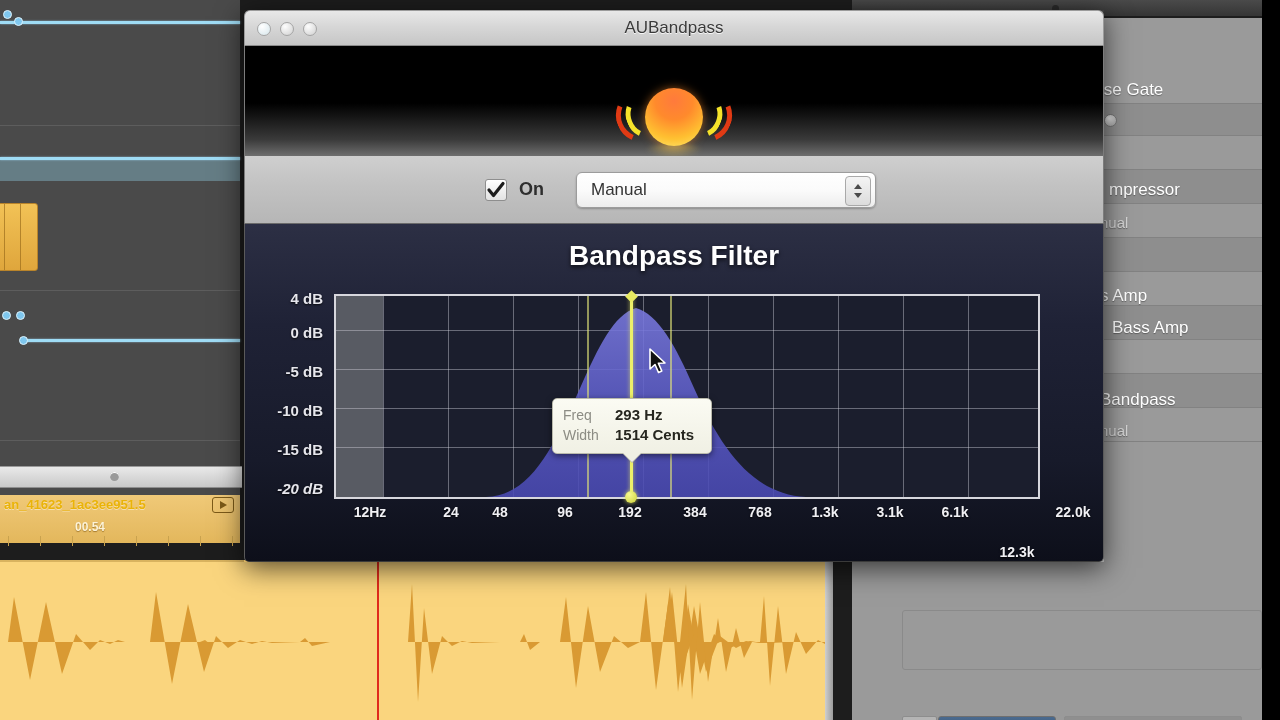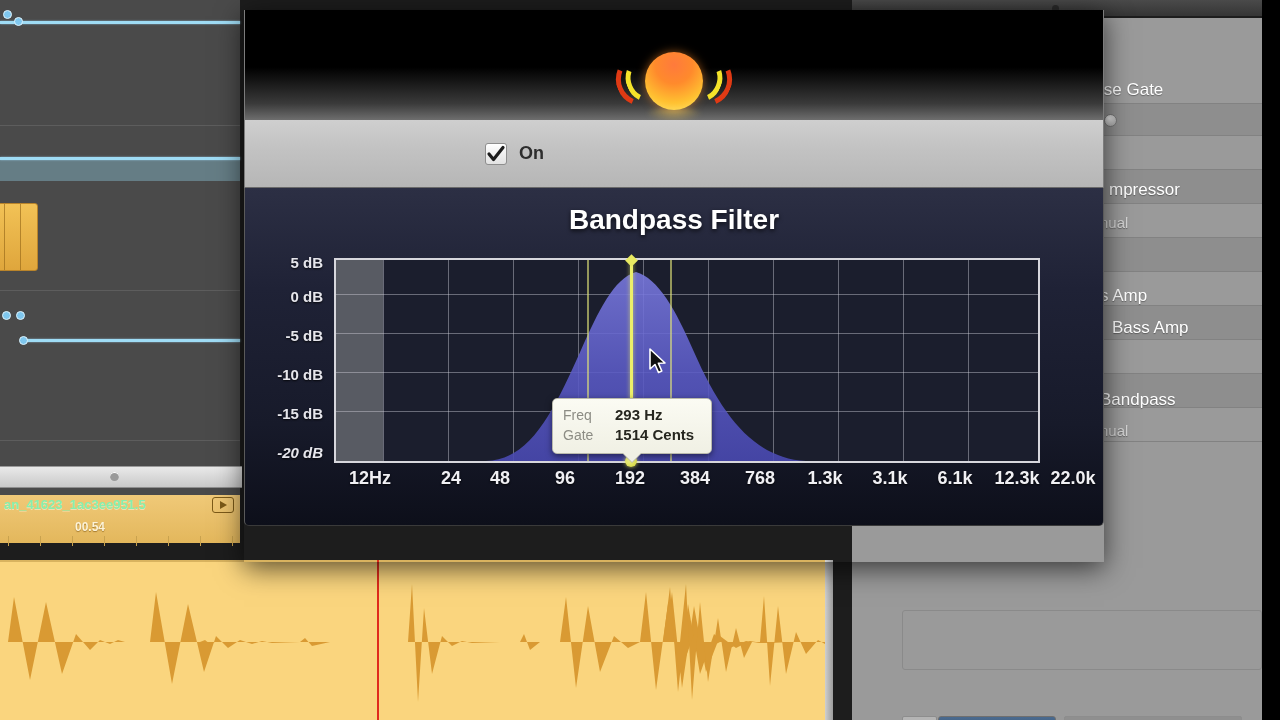--- a/index.html
+++ b/index.html
@@ -57,21 +57,21 @@
   .wave-region {
     position:absolute; left:0; top:560px; width:825px; height:160px;
     background:#fad57e; border-top:2px solid #d9b35f;
   }
   .wave-header {
     position:absolute; left:0; top:495px; width:240px; height:48px;
     background:linear-gradient(180deg,#f0c978,#e3b75c);
   }
   .wave-label {
     position:absolute; left:4px; top:497px; width:230px;
-    font-size:13px; font-weight:bold; color:#86efac; white-space:nowrap;
+    font-size:13px; font-weight:bold; color:#eab308; white-space:nowrap;
     text-shadow:0 1px 0 rgba(255,255,255,.45);
   }
   .wave-play {
     position:absolute; left:212px; top:497px;
     width:22px; height:16px; border:1.5px solid #7c5a18; border-radius:3px;
     display:flex; align-items:center; justify-content:center;
   }
   .wave-play i {
     width:0;height:0;border-left:7px solid #7c5a18;
     border-top:4.5px solid transparent;border-bottom:4.5px solid transparent;
@@ -286,21 +286,21 @@
   }
 
   .ylabels { position:absolute; left:0; top:70px; width:86px; height:205px; }
   .ylabel {
     position:absolute; right:8px; font-size:15px; font-weight:bold;
     color:#e6e6ec; text-shadow:0 1px 2px rgba(0,0,0,.8);
     transform:translateY(-50%); white-space:nowrap;
   }
   .xlabels { position:absolute; left:89px; top:280px; width:706px; height:22px; }
   .xlabel {
-    position:absolute; font-size:18px; font-weight:bold; color:#f0f0f4;
+    position:absolute; font-size:14px; font-weight:bold; color:#f0f0f4;
     text-shadow:0 1px 2px rgba(0,0,0,.85);
     transform:translateX(-50%); white-space:nowrap;
   }
 
   
   .tooltip {
     position:absolute; left:552px; top:398px; width:160px;
     background:linear-gradient(180deg,#fbfbf3,#f0f0e4);
     border:1px solid #b9b9ab; border-radius:5px;
     padding:6px 8px 7px 10px;
@@ -427,46 +427,61 @@
       
     </div>
     <div class="eq-small-box" style="left:212px; top:698px; width:178px; height:24px; background:#8f8f8f;"></div>
     <div class="eq-label" style="left:222px; top:700px;">Visual EQ</div>
   </div>
   <div class="dark-strip" style="left:1262px; top:0; width:18px; height:720px;"></div>
 </div>
 
 <div id="plugin">
 
+  <div class="titlebar">
+    <div class="tl-buttons">
+      <div class="tl-btn first"></div>
+      <div class="tl-btn"></div>
+      <div class="tl-btn"></div>
+    </div>
+    <div class="win-title">AUBandpass</div>
+  </div>
 
   <div class="au-header">
     <div class="au-logo">
       <div class="arc l1"></div>
       <div class="arc l2"></div>
       <div class="arc r1"></div>
       <div class="arc r2"></div>
       <div class="au-sphere"></div>
       <div class="au-reflect"></div>
     </div>
   </div>
 
   <div class="ctrl-bar">
     <div class="chk">
       <svg viewBox="0 0 20 20">
         <path d="M3 10 L7.5 15.5 L17 3.5" stroke="#1c1c1c" stroke-width="3.2" fill="none" stroke-linecap="round" stroke-linejoin="round"></path>
       </svg>
     </div>
     <div class="chk-label">On</div>
+    <div class="popup">
+      <div class="popup-value">Manual</div>
+      <div class="popup-arrows">
+        <div class="up"></div>
+          <div class="down"></div>
+      </div>
+    </div>
   </div>
 
   <div class="au-body">
     <div class="body-title">Bandpass Filter</div>
 
     <div class="ylabels">
-      <div class="ylabel" style="top:4px;">5 dB</div>
+      <div class="ylabel" style="top:4px;">4 dB</div>
       <div class="ylabel" style="top:38px;">0 dB</div>
       <div class="ylabel" style="top:77px;">-5 dB</div>
       <div class="ylabel" style="top:116px;">-10 dB</div>
       <div class="ylabel" style="top:155px;">-15 dB</div>
       <div class="ylabel" style="top:194px;font-style:italic;">-20 dB</div>
     </div>
 
     <div class="plot-wrap">
       <div class="plot">
         <div class="plot-leftband"></div>
@@ -515,33 +530,33 @@
       <div class="xlabel" style="left:36px;"><span>12Hz</span></div>
       <div class="xlabel" style="left:101px;margin-left:16px;">24</div>
       <div class="xlabel" style="left:166px;">48</div>
       <div class="xlabel" style="left:231px;">96</div>
       <div class="xlabel" style="left:296px;">192</div>
       <div class="xlabel" style="left:361px;">384</div>
       <div class="xlabel" style="left:426px;">768</div>
       <div class="xlabel" style="left:491px;">1.3k</div>
       <div class="xlabel" style="left:556px;">3.1k</div>
       <div class="xlabel" style="left:621px;">6.1k</div>
-      <div class="xlabel" style="left:683px;">12.3k</div>
+      <div class="xlabel" style="left:683px;margin-top:40px;">12.3k</div>
       <div class="xlabel" style="left:739px;">22.0k</div>
     </div>
   </div>
 </div>
 
 <div class="tooltip">
   <div class="tip-row">
     <span class="tip-key">Freq</span>
     <span class="tip-val">293 Hz</span>
   </div>
   <div class="tip-row">
-    <span class="tip-key">Gate</span>
+    <span class="tip-key">Width</span>
     <span class="tip-val">1514 Cents</span>
   </div>
   <div class="tip-notch"></div>
 </div>
 
 <div class="cursor">
   <svg width="20" height="28" viewBox="0 0 20 28">
     <path d="M2,1 L2,21 L7,16.5 L10.5,24.5 L13.8,23 L10.4,15.2 L17,15 Z" fill="#111" stroke="#fff" stroke-width="1.6" stroke-linejoin="round"></path>
   </svg>
 </div>

